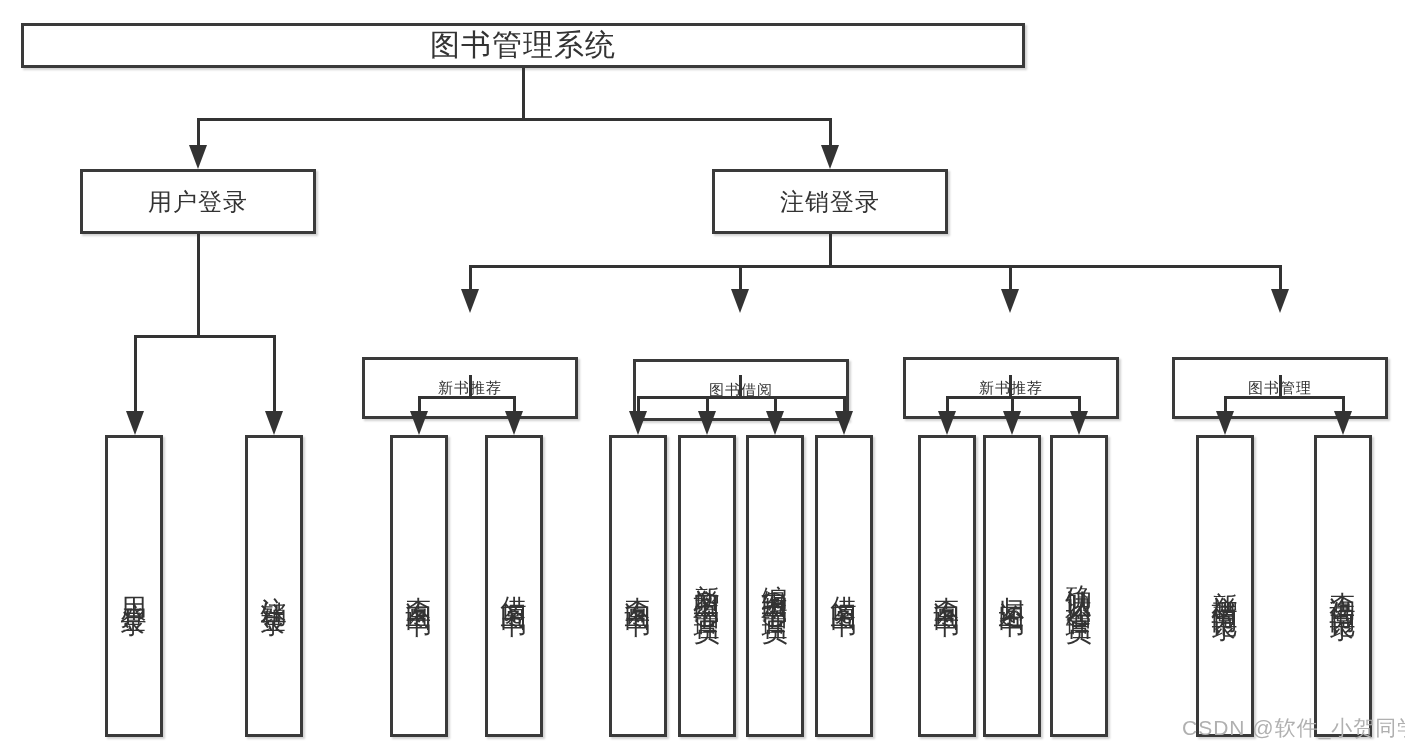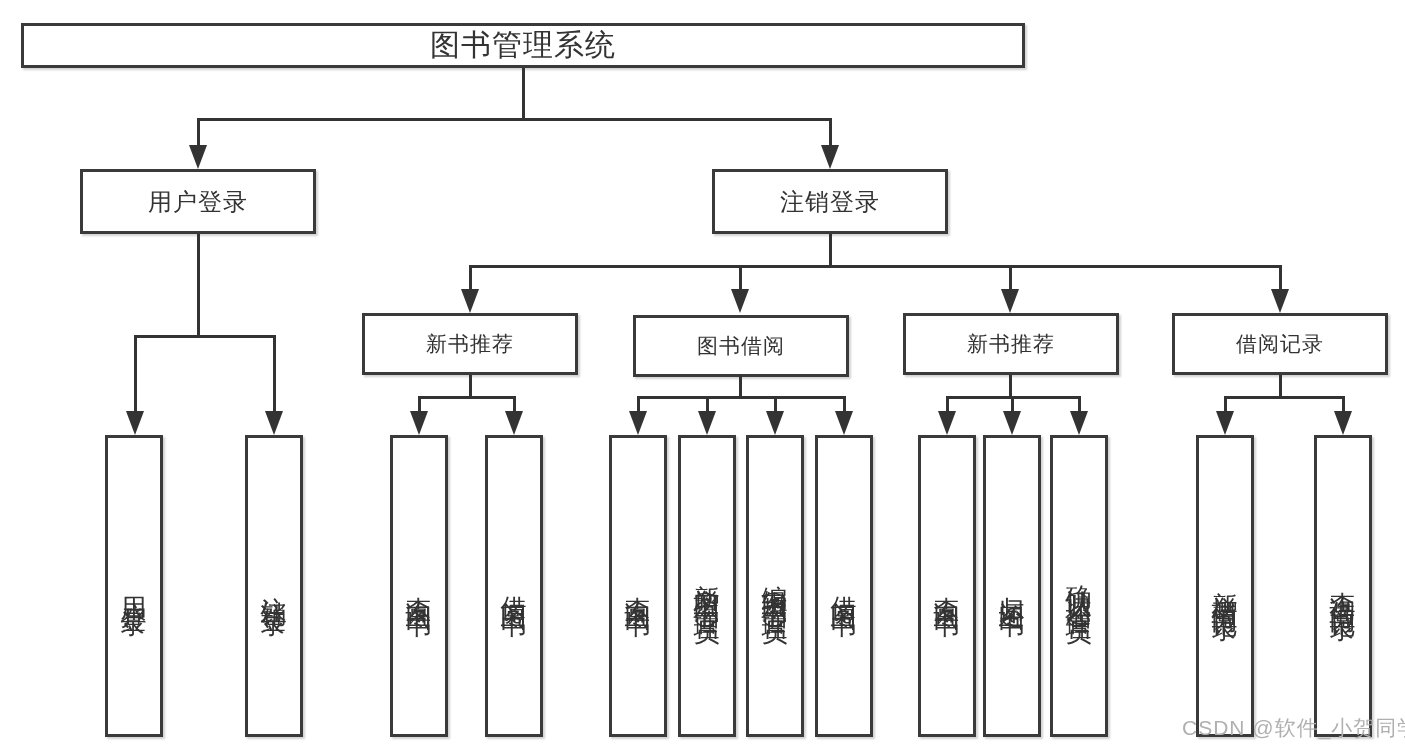--- a/index.html
+++ b/index.html
@@ -6,21 +6,21 @@
   .stage{
     position:relative;width:1405px;height:747px;background:#ffffff;
     font-family:"Liberation Sans","DejaVu Sans",sans-serif;color:#333333;overflow:hidden;
   }
   .hbox{
     position:absolute;background:#ffffff;border:3px solid #3a3a3a;box-sizing:border-box;
     display:flex;align-items:center;justify-content:center;
     font-size:24px;letter-spacing:1px;box-shadow:2px 2px 2px rgba(0,0,0,0.18);
   }
   .root-box{font-size:30px;}
-  .l3-box{font-size:21px;}
+  .l3-box{font-size:15px;margin-top:44px;}
   .vbox{
     position:absolute;width:58px;height:302px;background:#ffffff;border:3px solid #3a3a3a;
     box-sizing:border-box;display:flex;align-items:center;justify-content:center;
     box-shadow:2px 2px 2px rgba(0,0,0,0.18);
   }
   .vtext{
     writing-mode:vertical-rl;text-orientation:mixed;
     font-size:26px;line-height:1;letter-spacing:5px;white-space:nowrap;
   }
   .line{position:absolute;background:#333333;}
@@ -78,21 +78,21 @@
   <div class="hbox l3-box" style="left:362px;top:313px;width:216px;height:62px;">
     <span>新书推荐</span>
   </div>
   <div class="hbox l3-box" style="left:633px;top:315px;width:216px;height:62px;">
     <span>图书借阅</span>
   </div>
   <div class="hbox l3-box" style="left:903px;top:313px;width:216px;height:62px;">
     <span>新书推荐</span>
   </div>
   <div class="hbox l3-box" style="left:1172px;top:313px;width:216px;height:62px;">
-    <span>借阅记录</span>
+    <span>图书管理</span>
   </div>
 
   <div class="line" style="left:468.5px;top:375px;width:3px;height:23px;"></div>
   <div class="line" style="left:417.5px;top:396px;width:98px;height:3px;"></div>
   <div class="line" style="left:417.5px;top:398px;width:3px;height:15px;"></div>
   <div class="arrow" style="left:410px;top:411px;"></div>
   <div class="line" style="left:512.5px;top:398px;width:3px;height:15px;"></div>
   <div class="arrow" style="left:505px;top:411px;"></div>
 
   <div class="line" style="left:738.5px;top:375px;width:3px;height:23px;"></div>

